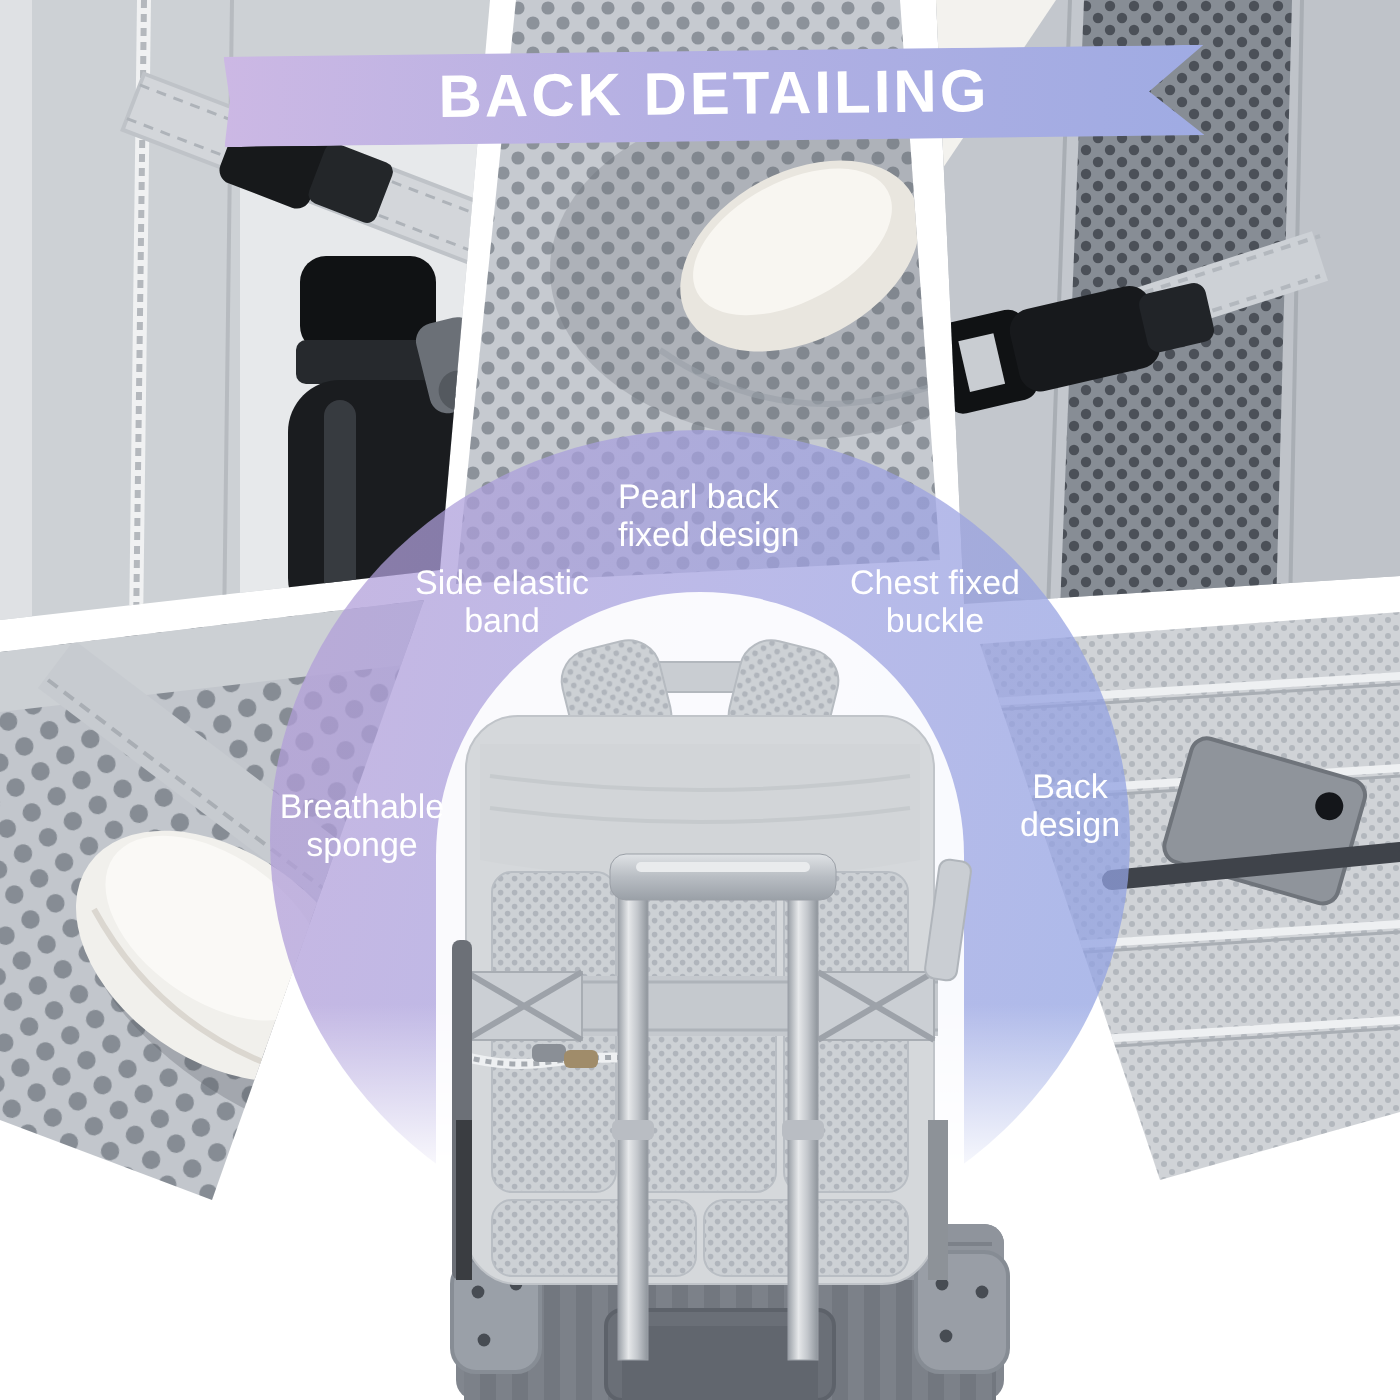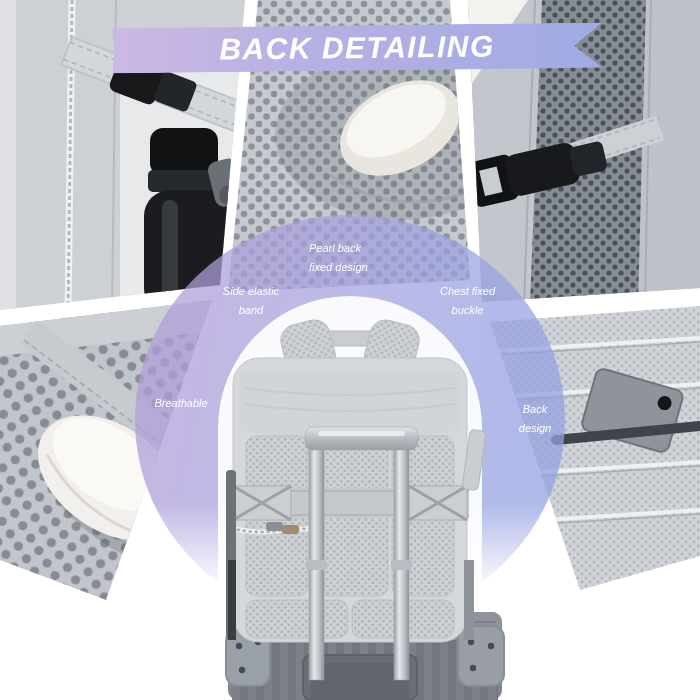--- a/index.html
+++ b/index.html
@@ -1,18 +1,18 @@
 <!DOCTYPE html>
 <html><head>
 <meta charset="utf-8">
 <style>
   html,body{margin:0;padding:0;background:#fff;}
   .stage{
     position:relative;width:700px;height:700px;background:#ffffff;
-    overflow:hidden;font-family:"Liberation Sans",sans-serif;font-style:italic;
+    overflow:hidden;font-family:"Liberation Sans",sans-serif;
   }
   .stage svg{position:absolute;left:0;top:0;}
   
   .ribbon{
     position:absolute;left:112px;top:25px;width:490px;height:46px;
     transform:rotate(-0.6deg);
     background:linear-gradient(93deg,#ccb8e4 0%,#b4b0e3 45%,#9fabe3 100%);
     clip-path:polygon(0 2%,100% 0,94.4% 50%,100% 98%,0 100%,0.6% 50%);
     display:flex;align-items:center;justify-content:center;
     z-index:30;
@@ -28,29 +28,29 @@
     z-index:10;
   }
   .ring-fade{
     position:absolute;left:148px;top:502px;width:404px;height:110px;
     background:linear-gradient(to bottom,rgba(255,255,255,0) 0%,#ffffff 82%);
     z-index:11;
   }
   .centre-blob{z-index:12;}
   
   .feature-label{
-    position:absolute;color:#ffffff;font-size:11px;line-height:19px;
+    position:absolute;color:#ffffff;font-size:17px;line-height:19px;
     z-index:20;text-align:center;
   }
   .feature-label span{display:block;}
   .lbl-pearl{left:309px;top:239px;text-align:left;}
   .lbl-side{left:190px;top:282px;width:122px;}
   .lbl-chest{left:405px;top:282px;width:125px;}
   .lbl-breathable{left:120px;top:394px;width:122px;}
-  .lbl-back{left:480px;top:384px;width:110px;margin-top:16px;}
+  .lbl-back{left:480px;top:384px;width:110px;}
   
   .collage{z-index:1;}
   .centrepiece{z-index:25;}
 </style>
 </head>
 <body>
 
 <div class="stage">
 
   <svg class="collage" width="700" height="700" viewBox="0 0 700 700">
@@ -199,20 +199,21 @@
   <div class="feature-label lbl-side">
     <span>Side elastic</span>
     <span>band</span>
   </div>
   <div class="feature-label lbl-chest">
     <span>Chest fixed</span>
     <span>buckle</span>
   </div>
   <div class="feature-label lbl-breathable">
     <span>Breathable</span>
+    <span>sponge</span>
   </div>
   <div class="feature-label lbl-back">
     <span>Back</span>
     <span>design</span>
   </div>
 
   <svg class="centrepiece" width="700" height="700" viewBox="0 0 700 700">
     <defs>
       <pattern id="meshD" width="7" height="7" patternUnits="userSpaceOnUse">
         <rect width="7" height="7" fill="#cdd1d5"></rect>

